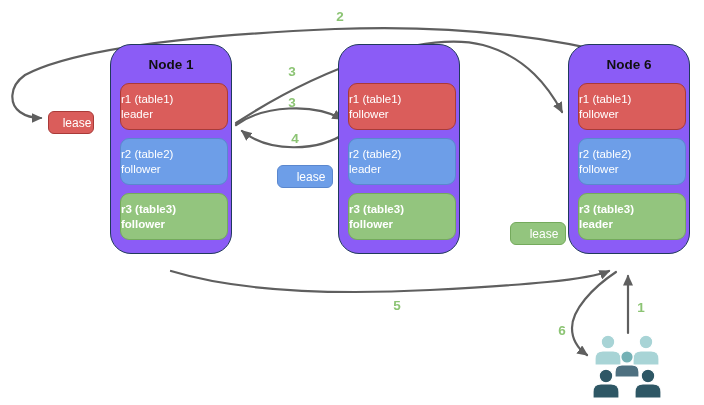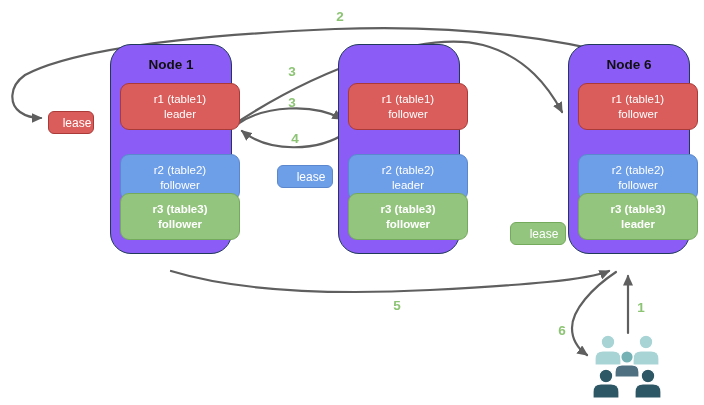--- a/index.html
+++ b/index.html
@@ -40,35 +40,35 @@
     left: 0; top: 12px;
     width: 100%;
     text-align: center;
     font-size: 13.5px;
     font-weight: bold;
     color: #101010;
   }
   .replica {
     position: absolute;
     left: 9px;
-    width: 120px;
+    width: 108px;
     height: 47px;
     border-radius: 9px;
     box-sizing: border-box;
     display: flex;
     flex-direction: column;
-    align-items: center;
+    align-items: flex-start;
     justify-content: center;
     color: #ffffff;
     font-size: 11.5px;
     line-height: 1.3;
     text-align: center;
   }
   .replica.r1 { top: 38px; }
-  .replica.r2 { top: 93px; margin-top: 16px; }
+  .replica.r2 { top: 93px; }
   .replica.r3 { top: 148px; }
   .replica.red   { background: var(--red-fill, #da5d5b);  border: 1.5px solid var(--red-border, #a93a38); }
   .replica.blue  { background: var(--blue-fill, #6d9ee8); border: 1.5px solid var(--blue-border, #5a87ce); }
   .replica.green { background: var(--green-fill, #93c57e);border: 1.5px solid var(--green-border, #74aa5c); font-weight: bold; }
 
   .lease {
     position: absolute;
     height: 23px;
     border-radius: 6px;
     box-sizing: border-box;

